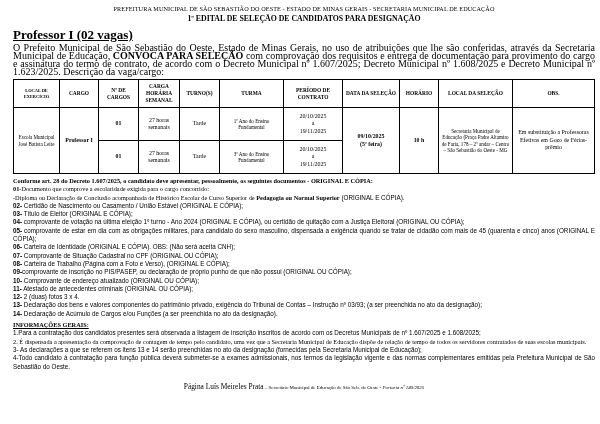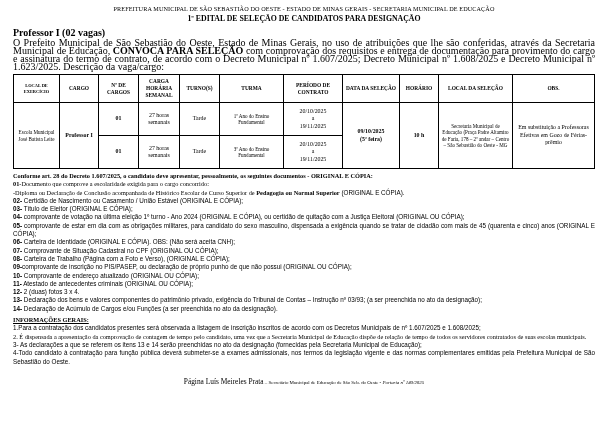--- a/index.html
+++ b/index.html
@@ -16,21 +16,21 @@
     overflow: hidden;
   }
   .center { text-align: center; }
   .b { font-weight: bold; }
   .u { text-decoration: underline; }
   .sans { font-family: "Liberation Sans", sans-serif; }
   .serif { font-family: "Liberation Serif", serif; }
 
   .hdr-line1 { font-size: 6.2px; letter-spacing: 0.1px; }
   .hdr-title { font-size: 7.8px; font-weight: bold; margin-top: 2px; }
-  .position  { font-size: 10px; font-weight: bold; margin-top: 4px; }
+  .position  { font-size: 13px; font-weight: bold; text-decoration: underline; margin-top: 4px; }
 
   .intro {
     font-size: 10px;
     line-height: 8px;
     text-align: justify;
     margin-top: 1px;
   }
 
   table.vacancy {
     border-collapse: collapse;

